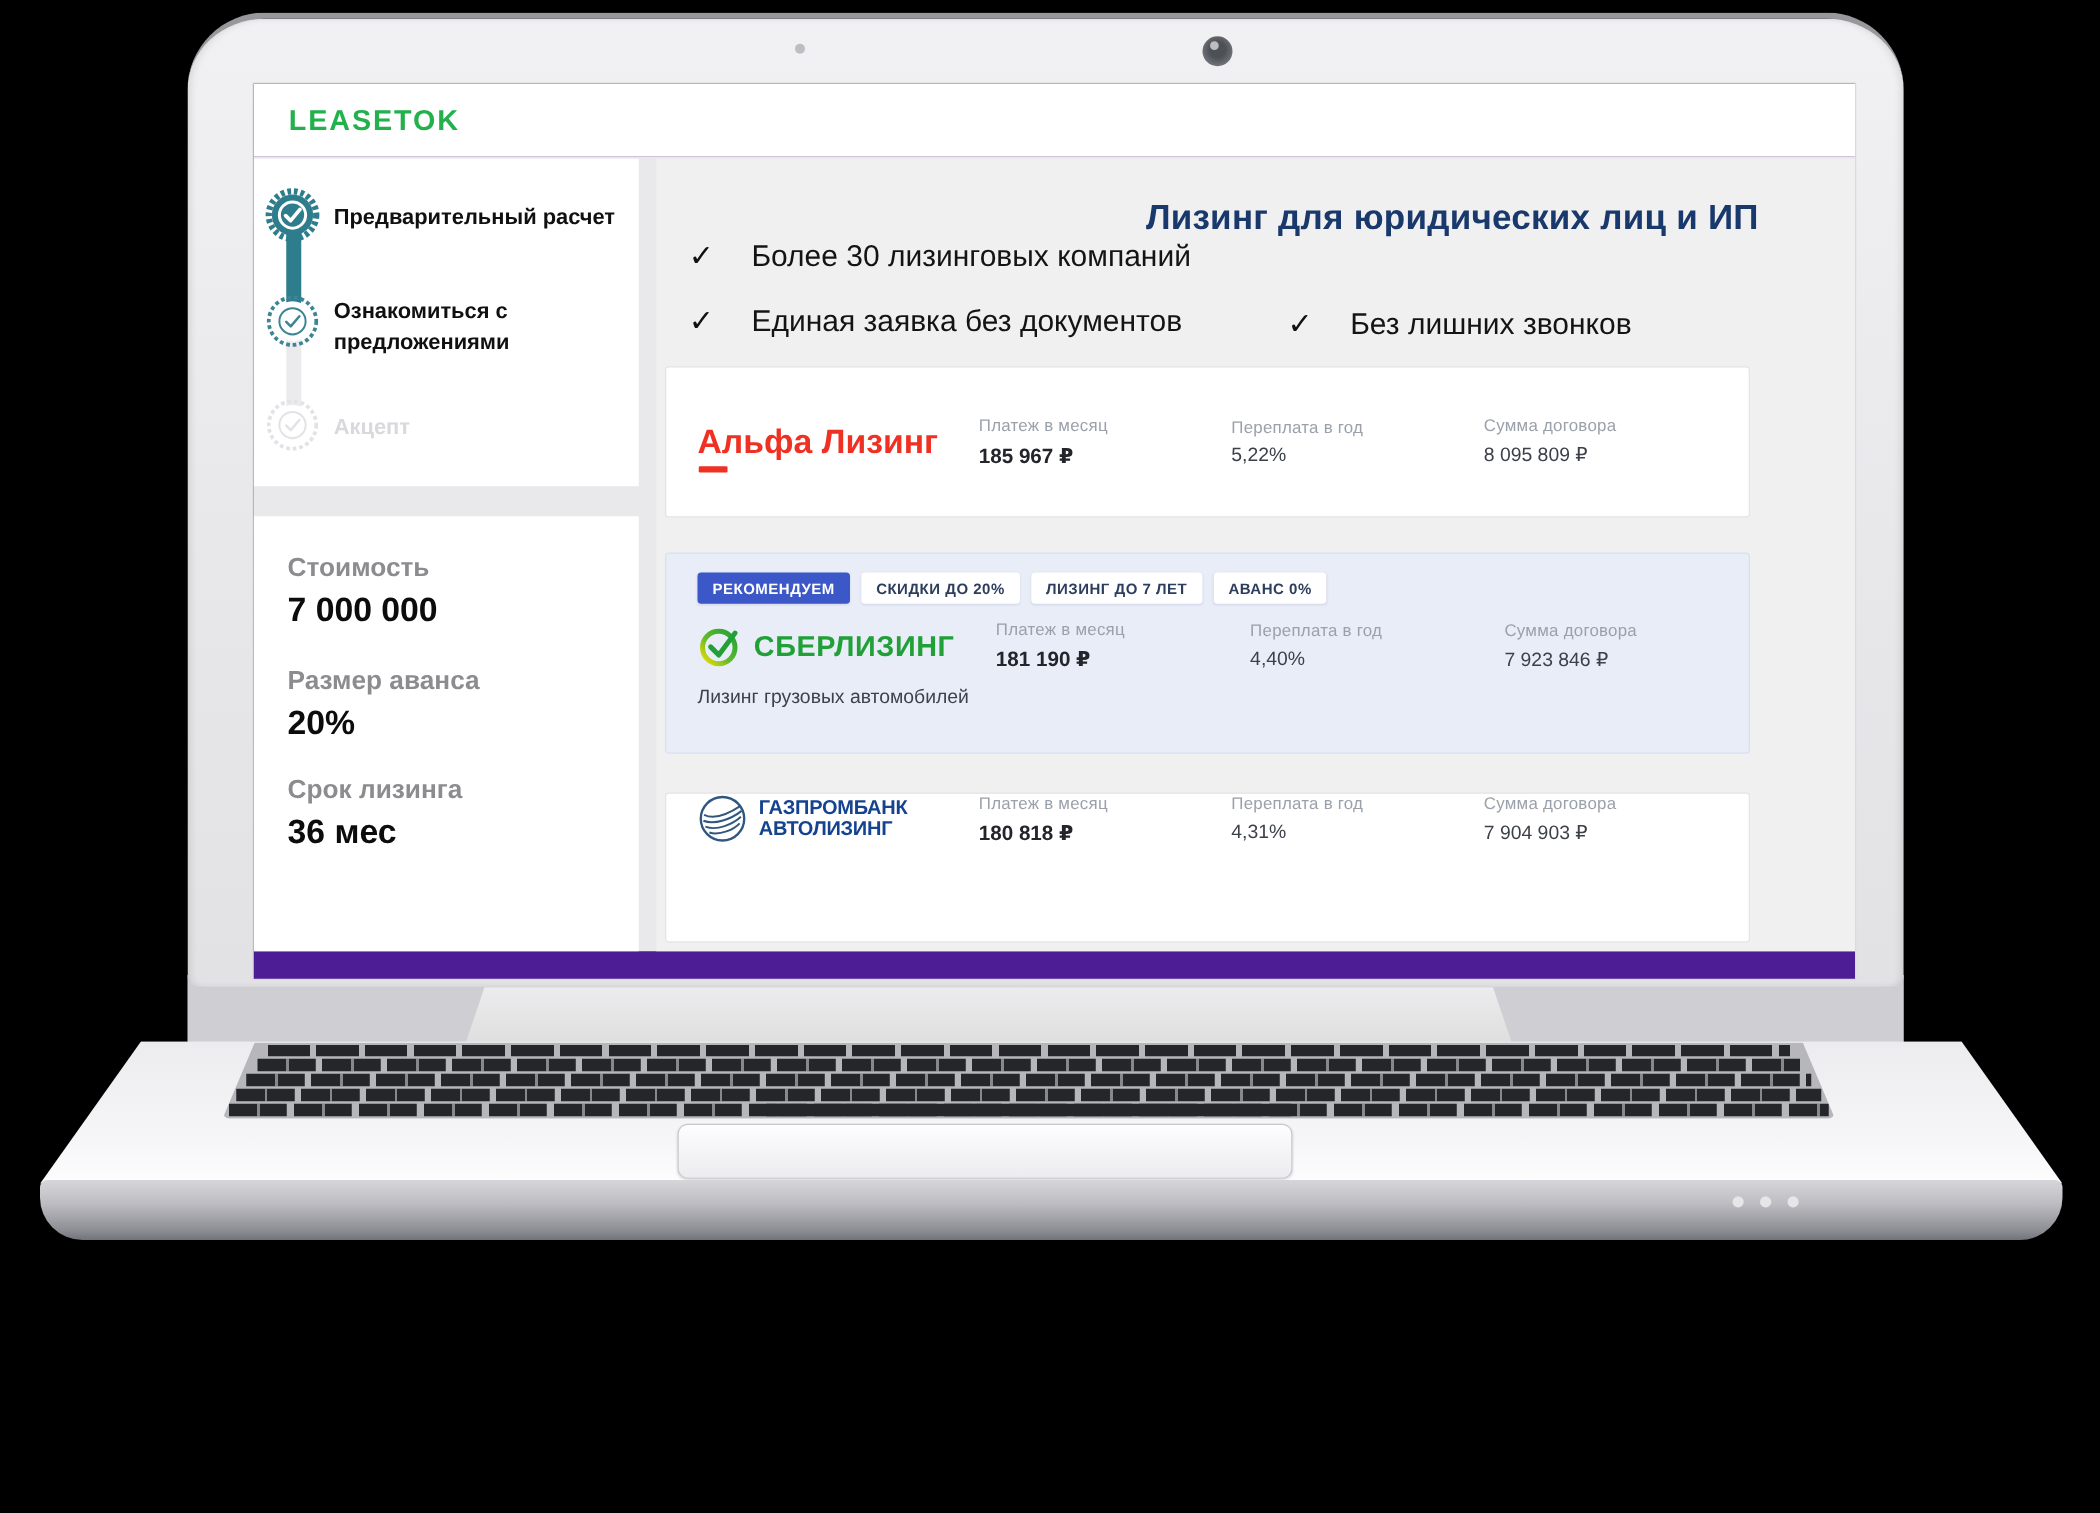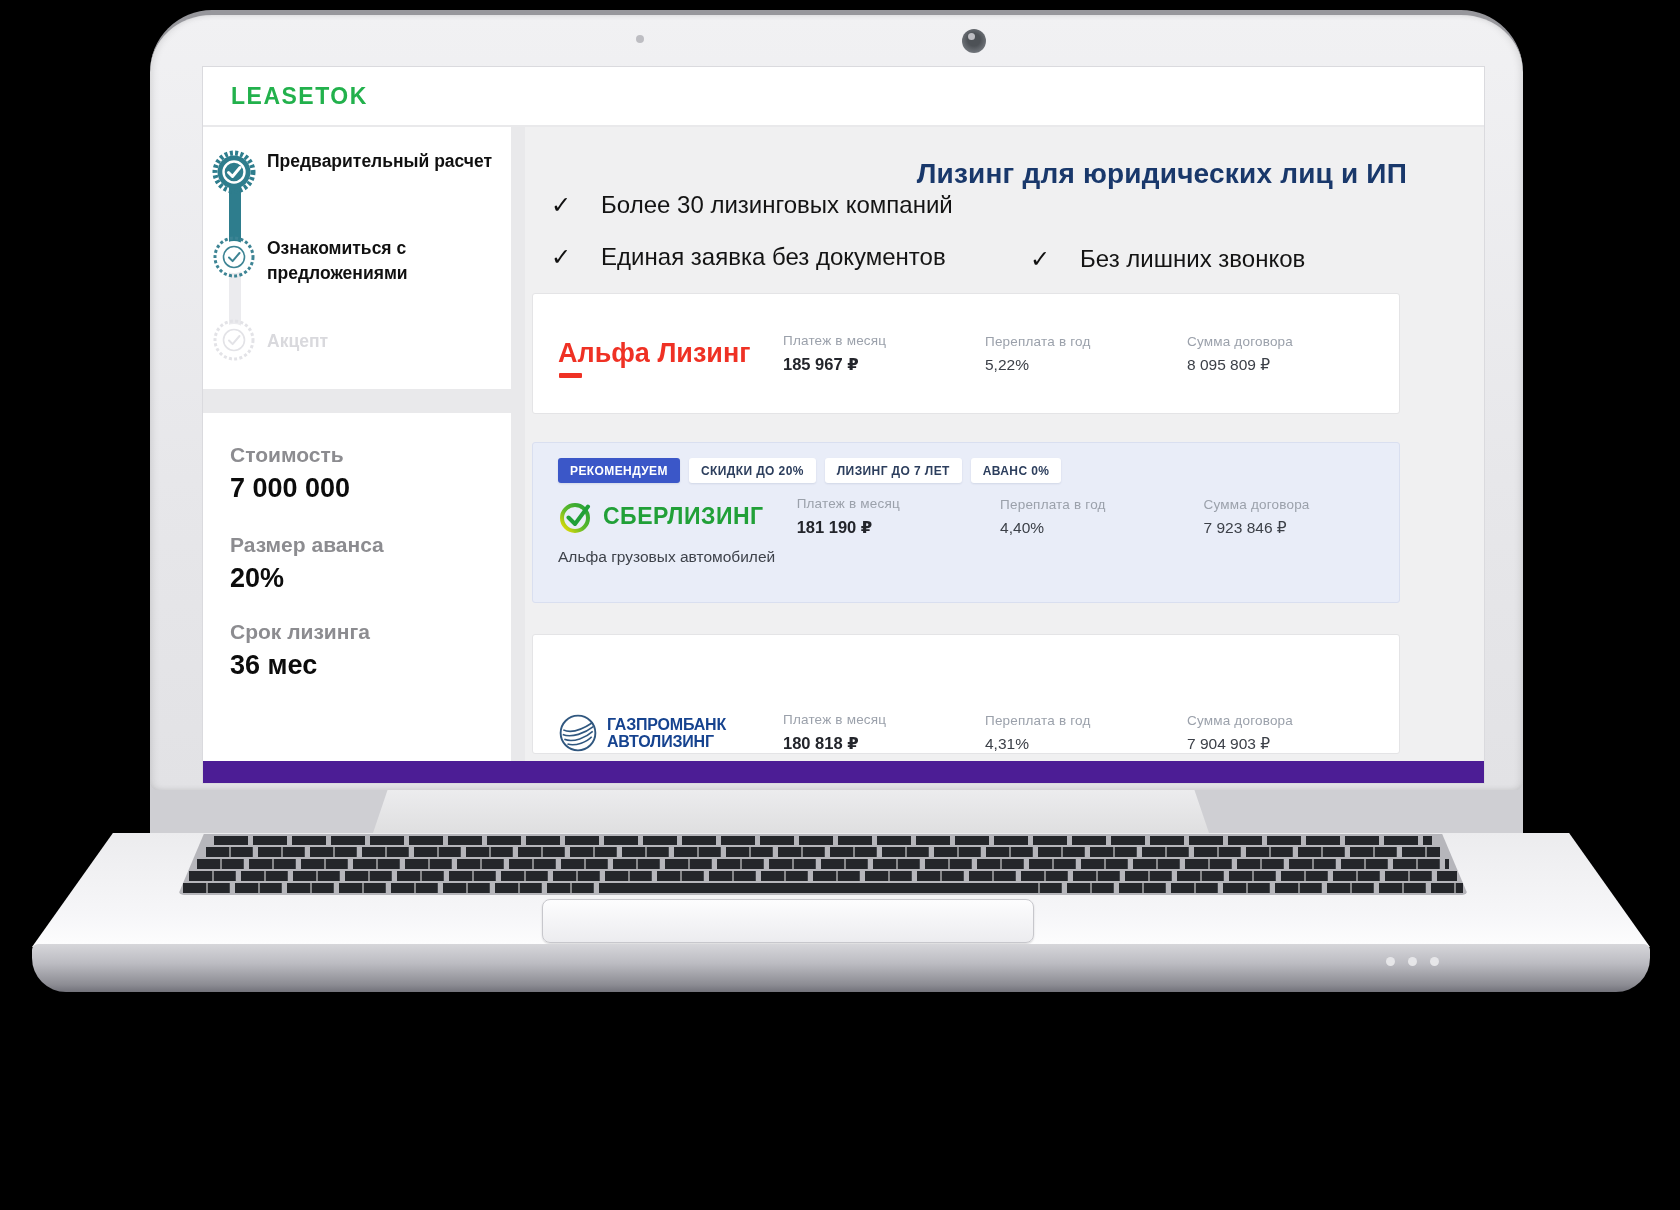--- a/index.html
+++ b/index.html
@@ -51,40 +51,40 @@
         letter-spacing:1.5px;color:#22b14c;cursor:pointer;}
   .page-body{position:absolute;left:0;top:58px;width:100%;height:636px;background:#e9e9eb;}
 
   .steps-panel{position:absolute;left:0;top:2px;width:308px;height:262px;background:#fff;}
   .connector{position:absolute;left:26px;width:12px;border-radius:6px;}
   .connector.c1{top:45px;height:75px;background:#2e7d8d;}
   .connector.c2{top:130px;height:76px;background:#ebebee;}
   .step-icon{position:absolute;left:9px;width:44px;height:44px;}
   .si1{top:23px}.si2{top:108px}.si3{top:191px}
   .step-label{position:absolute;left:64px;width:230px;font-size:17.5px;font-weight:700;color:#101010;}
-  .sl1{top:24px}.sl2{top:109px;line-height:25px}.sl3{top:204px;color:#d9d9dd}
+  .sl1{top:36px}.sl2{top:109px;line-height:25px}.sl3{top:204px;color:#d9d9dd}
 
   .params-panel{position:absolute;left:0;top:288px;width:308px;height:348px;background:#fff;}
   .param-label{position:absolute;left:27px;font-size:21px;font-weight:600;color:#8c8c90;}
   .param-value{position:absolute;left:27px;font-size:27px;font-weight:800;color:#0c0c0c;}
   .pl1{top:30px}.pv1{top:60px}.pl2{top:120px}.pv2{top:150px}.pl3{top:207px}.pv3{top:237px}
 
   .main-panel{position:absolute;left:322px;top:2px;width:959px;height:634px;background:#f0f0f1;}
   .main-title{position:absolute;left:0;top:12px;width:882px;text-align:right;
         font-size:28px;font-weight:800;color:#19386b;letter-spacing:.2px;}
   .benefit{position:absolute;display:flex;gap:30px;align-items:baseline;}
   .benefit .check{font-size:24px;font-weight:700;color:#111;}
   .benefit .btext{font-size:24px;color:#141414;}
   .b0{left:26px;top:64px}.b1{left:26px;top:116px}.b2{left:505px;top:118px}
 
   .offer-card{position:absolute;left:7px;width:868px;background:#fff;border:1px solid #e4e4e6;
         border-radius:3px;box-sizing:border-box;cursor:pointer;}
   .oc1{top:166px;height:121px;display:flex;align-items:center;padding-left:25px;}
   .oc2{top:315px;height:161px;background:#e9edf8;border-color:#d9dff0;padding:15px 25px;}
-  .oc3{top:507px;height:120px;display:flex;align-items:flex-end;padding-left:25px;}
+  .oc3{top:507px;height:120px;display:flex;align-items:flex-start;padding-left:25px;}
   .offer-logo{width:225px;display:flex;align-items:center;gap:9px;}
   .stat{width:202px;}
   .stat .lbl{font-size:13.5px;color:#9ba1ab;letter-spacing:.2px;}
   .stat .val{margin-top:7px;font-size:15.5px;color:#3c4048;}
   .stat.primary .val{font-weight:700;font-size:16.5px;color:#23252b;}
   .offer-row{display:flex;align-items:center;gap:33px;}
   .oc2 .offer-row{margin-top:13px;}
   .oc2 .desc{margin-top:11px;font-size:15.5px;color:#3e424a;}
   .badge-row{display:flex;gap:9px;}
   .badge{font-size:12px;font-weight:700;letter-spacing:.4px;color:#2c3e5d;background:#fff;
@@ -229,21 +229,21 @@
             </div>
             <div class="stat">
               <div class="lbl">Переплата в год</div>
               <div class="val">4,40%</div>
             </div>
             <div class="stat">
               <div class="lbl">Сумма договора</div>
               <div class="val">7 923 846 ₽</div>
             </div>
           </div>
-          <div class="desc">Альфа грузовых автомобилей</div>
+          <div class="desc">Лизинг грузовых автомобилей</div>
         </div>
 
         <div class="offer-card oc3">
           <div class="offer-logo">
             <svg width="40" height="40" viewBox="0 0 38 38">
               <circle cx="19" cy="19" r="16.5" fill="#ffffff" stroke="#30577f" stroke-width="1.8"></circle>
               <path d="M5 16 C 13 20, 24 15, 33 9" fill="none" stroke="#30577f" stroke-width="1.5"></path>
               <path d="M4.5 20.5 C 13 24, 26 19, 33.5 13" fill="none" stroke="#30577f" stroke-width="1.5"></path>
               <path d="M6 25 C 15 28.5, 27 23, 33 17.5" fill="none" stroke="#30577f" stroke-width="1.5"></path>
               <path d="M9 29.5 C 17 32, 28 27, 32 22.5" fill="none" stroke="#30577f" stroke-width="1.5"></path>

